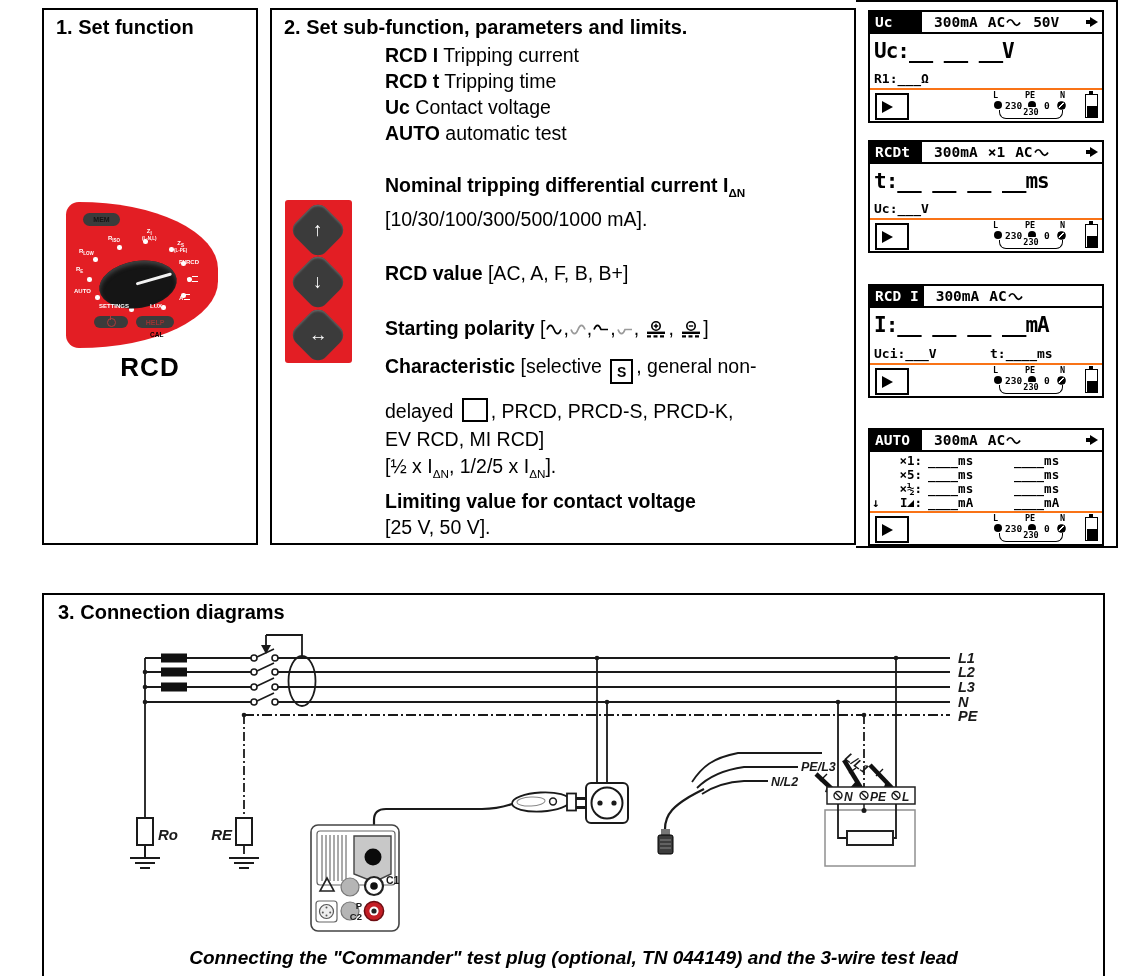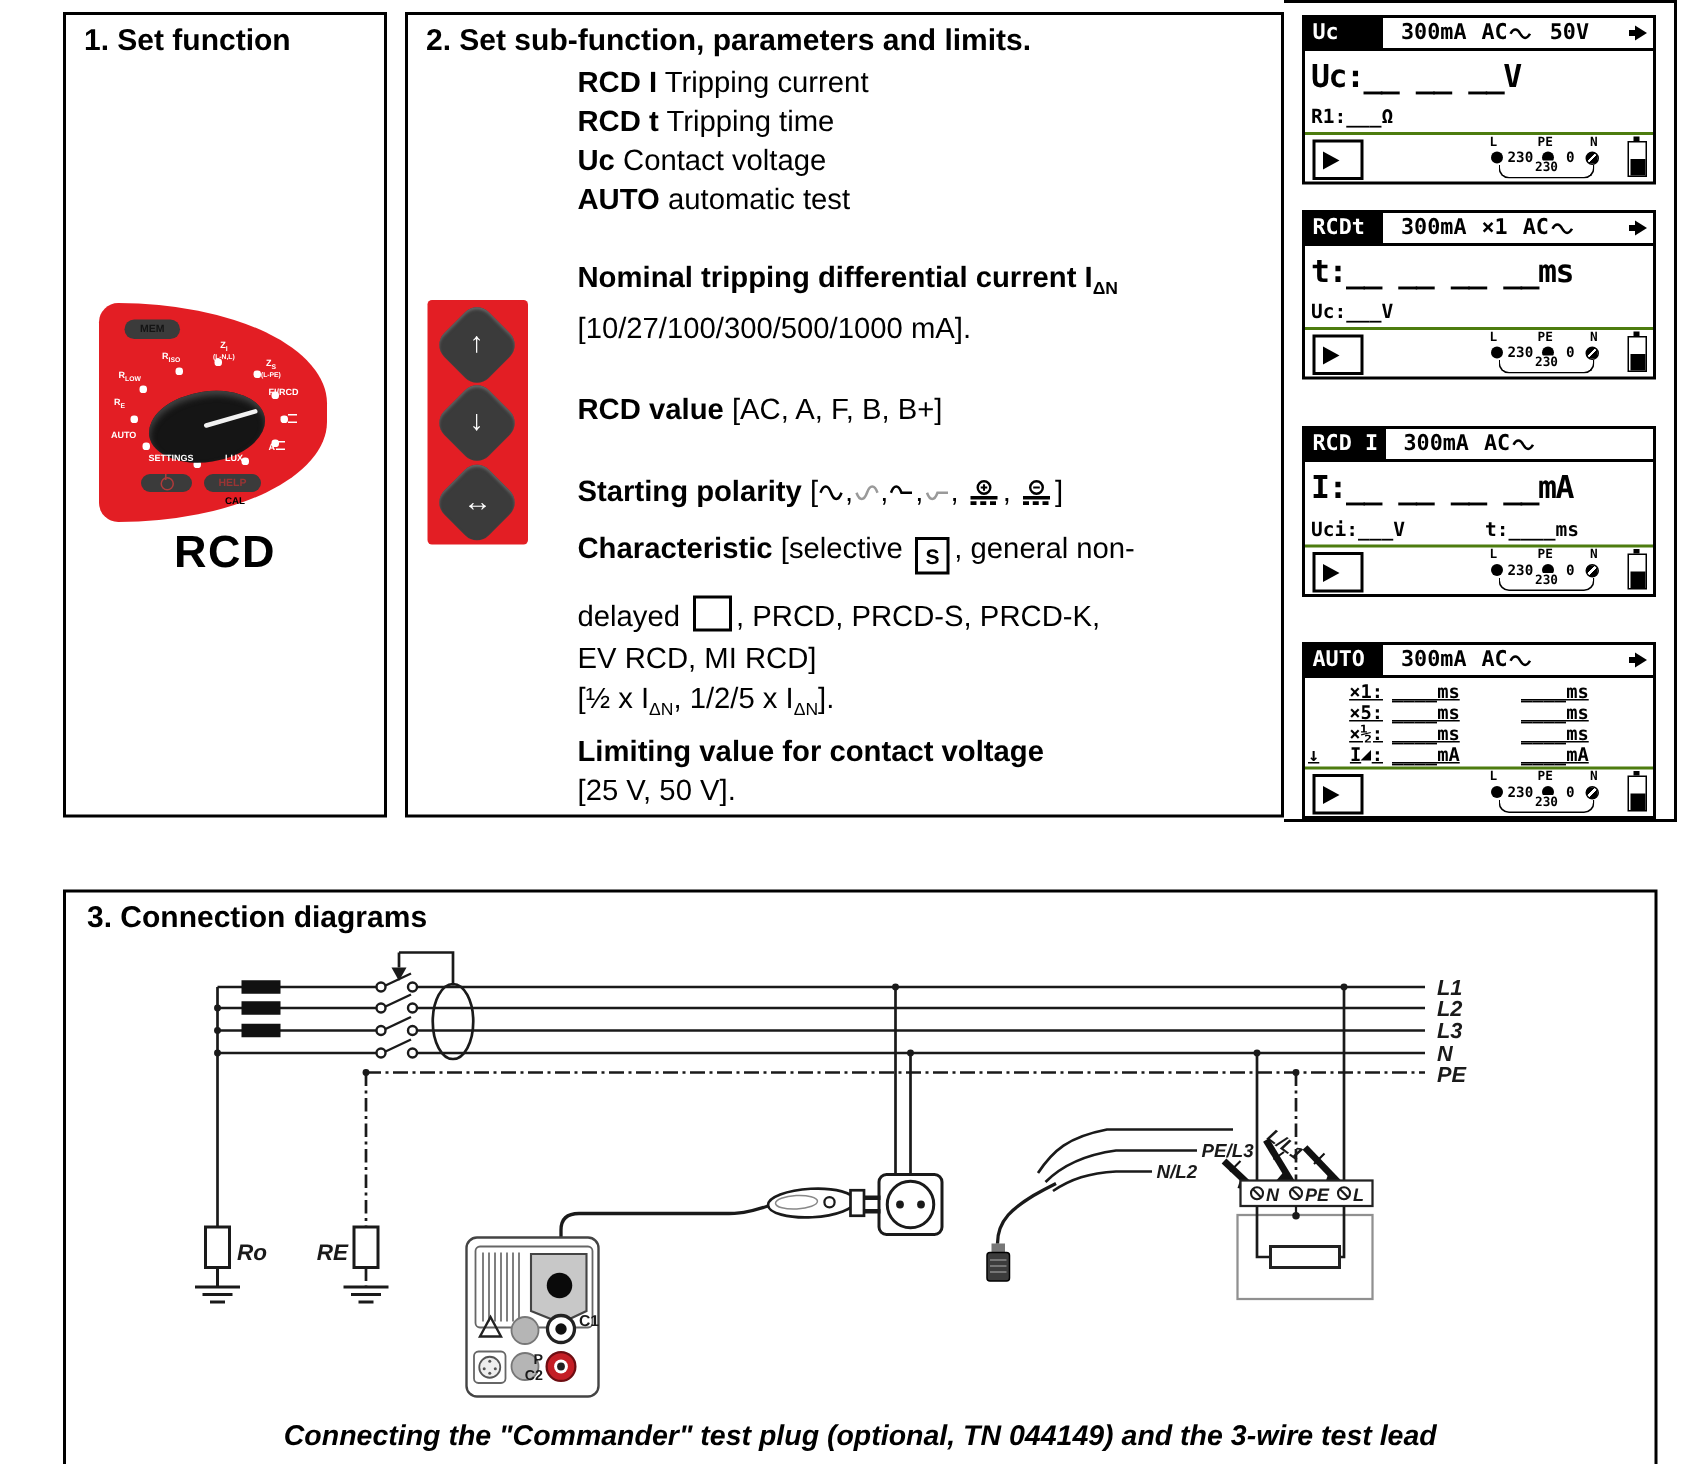--- a/index.html
+++ b/index.html
@@ -15,21 +15,21 @@
   .dlbl{position:absolute;color:#fff;font-weight:bold;font-size:6px;line-height:1.1;white-space:nowrap;}
   .dlbl sub{font-size:4.5px;}
   .dnote{font-size:4.5px;display:block;}
   .knob{position:absolute;left:33px;top:59px;width:78px;height:47px;background:#151515;border-radius:50%;transform:rotate(-9deg);box-shadow:inset 0 3px 4px #444;}
   .knob-ptr{position:absolute;left:37px;top:19px;width:37px;height:3px;background:#f2f2f2;transform:rotate(-7deg);border-radius:2px;}
   .dial-dots{position:absolute;left:0;top:0;width:2.5px;height:2.5px;border-radius:50%;
     box-shadow:52px 44px 0 1px #fff,78px 38px 0 1px #fff,104px 46px 0 1px #fff,116px 60px 0 1px #fff,122px 76px 0 1px #fff,116px 92px 0 1px #fff,96px 104px 0 1px #fff,64px 106px 0 1px #fff,30px 94px 0 1px #fff,22px 76px 0 1px #fff,28px 56px 0 1px #fff;}
   .pwr-icon{width:7px;height:7px;border:1.5px solid #b03a3a;border-radius:50%;position:relative;}
   .pwr-icon::after{content:"";position:absolute;left:2px;top:-3px;width:1.5px;height:4px;background:#b03a3a;}
   .acdc{display:inline-block;width:6px;height:4px;border-top:1px solid #fff;border-bottom:1px dashed #fff;margin-left:1px;}
-  .dev-caption{position:absolute;left:0;top:342px;width:100%;text-align:center;font-size:30px;font-weight:bold;letter-spacing:1px;}
+  .dev-caption{position:absolute;left:0;top:342px;width:100%;text-align:center;font-size:26px;font-weight:bold;letter-spacing:1px;}
   
   #box2{left:270px;top:8px;width:586px;height:537px;}
   #box2 .b-title{position:absolute;left:12px;top:6px;}
   .b2c{position:absolute;left:113px;top:32px;width:462px;font-size:19.5px;line-height:26px;}
   .b2c p{margin:0;}
   .g26{margin-top:26px!important;}.g28{margin-top:28px!important;}.g29{margin-top:29px!important;}
   .g12{margin-top:12px!important;}.g14{margin-top:14px!important;}.g2{margin-top:2px!important;}.g1{margin-top:1px!important;}
   .b2c b{font-weight:bold;}
   sub{font-size:0.6em;}
   .sbox{display:inline-flex;align-items:center;justify-content:center;width:19px;height:21px;border:2px solid #000;font-weight:bold;font-size:14px;vertical-align:-4px;margin:0 3px;}
@@ -42,21 +42,21 @@
   
   .lcd-cell{position:absolute;left:856px;top:0;width:262px;height:548px;border-top:2px solid #000;border-right:2px solid #000;border-bottom:2px solid #000;box-sizing:border-box;}
   .lcd{position:absolute;left:12px;width:236px;border:2.5px solid #000;background:#fff;box-sizing:border-box;display:flex;flex-direction:column;font-family:"DejaVu Sans Mono",monospace;}
   .lcd-header{height:20px;flex:none;border-bottom:2px solid #000;display:flex;align-items:center;font-weight:bold;font-size:14.5px;}
   .lcd-func{background:#000;color:#fff;height:100%;display:flex;align-items:center;padding:0 5px;min-width:42px;}
   .lcd-params{flex:1;display:flex;align-items:center;padding-left:12px;gap:10px;}
   .actok{display:flex;align-items:center;gap:1px;}
   .hdr-arrow{margin-left:auto;margin-right:4px;display:flex;align-items:center;}
   .hdr-arrow i{display:block;width:4px;height:4px;background:#000;}
   .hdr-arrow u{display:block;width:0;height:0;border-left:8px solid #000;border-top:5px solid transparent;border-bottom:5px solid transparent;}
-  .lcd-body{flex:1;position:relative;border-bottom:2px solid #4d7c0f;text-decoration:underline;}
+  .lcd-body{flex:1;position:relative;border-bottom:2px solid #f97316;}
   .lcd-main{position:absolute;left:4px;top:5px;font-weight:bold;font-size:21px;letter-spacing:-1px;white-space:nowrap;}
   .lcd-sub{position:absolute;left:4px;bottom:2px;font-size:13px;font-weight:bold;white-space:nowrap;}
   .lcd-sub2{position:absolute;left:120px;bottom:2px;font-size:13px;font-weight:bold;white-space:nowrap;}
   .auto-rows{padding:2px 0 0 2px;font-size:12.5px;font-weight:bold;line-height:14px;}
   .arow{display:flex;}
   .arow .pfx{width:12px;}
   .arow .lbl{width:38px;text-align:right;}
   .arow .v1{width:86px;padding-left:6px;}
   .tri{display:inline-block;width:0;height:0;border-left:7px solid transparent;border-bottom:7px solid #000;}
   .lcd-footer{height:31px;flex:none;position:relative;}
@@ -134,21 +134,21 @@
           <span>↔</span>
         </div>
     </div>
 
     <div class="b2c">
       <p><b>RCD I</b> <span>Tripping current</span></p>
       <p><b>RCD t</b> <span>Tripping time</span></p>
       <p><b>Uc</b> <span>Contact voltage</span></p>
       <p><b>AUTO</b> <span>automatic test</span></p>
       <p class="g26"><b><span>Nominal tripping differential current I</span><sub>ΔN</sub></b></p>
-      <p>[10/27/100/300/500/1000 mA].</p>
+      <p>[10/30/100/300/500/1000 mA].</p>
       <p class="g28"><b>RCD value</b> <span>[AC, A, F, B, B+]</span></p>
       <p class="g29"><b>Starting polarity</b> <span>[</span><svg class="wv" width="16" height="13" viewBox="0 0 16 13">
             <path d="M1,6.5 C3,1 6,1 8,6.5 C10,12 13,12 15,6.5" stroke="#000" stroke-width="1.7" fill="none"></path>
           </svg><span>,</span><svg class="wv" width="16" height="13" viewBox="0 0 16 13">
             <path d="M1,6.5 C3,12 6,12 8,6.5 C10,1 13,1 15,6.5" stroke="#9a9a9a" stroke-width="1.7" fill="none"></path>
           </svg><span>,</span><svg class="wv" width="16" height="13" viewBox="0 0 16 13">
             <path d="M1,6.5 C3,1 6,1 8,6.5 L15,6.5" stroke="#000" stroke-width="1.7" fill="none"></path>
           </svg><span>,</span><svg class="wv" width="16" height="13" viewBox="0 0 16 13">
             <path d="M1,6.5 C3,12 6,12 8,6.5 L15,6.5" stroke="#9a9a9a" stroke-width="1.7" fill="none"></path>
           </svg><span>,</span> <svg class="dcv" width="20" height="17" viewBox="0 0 20 17">

